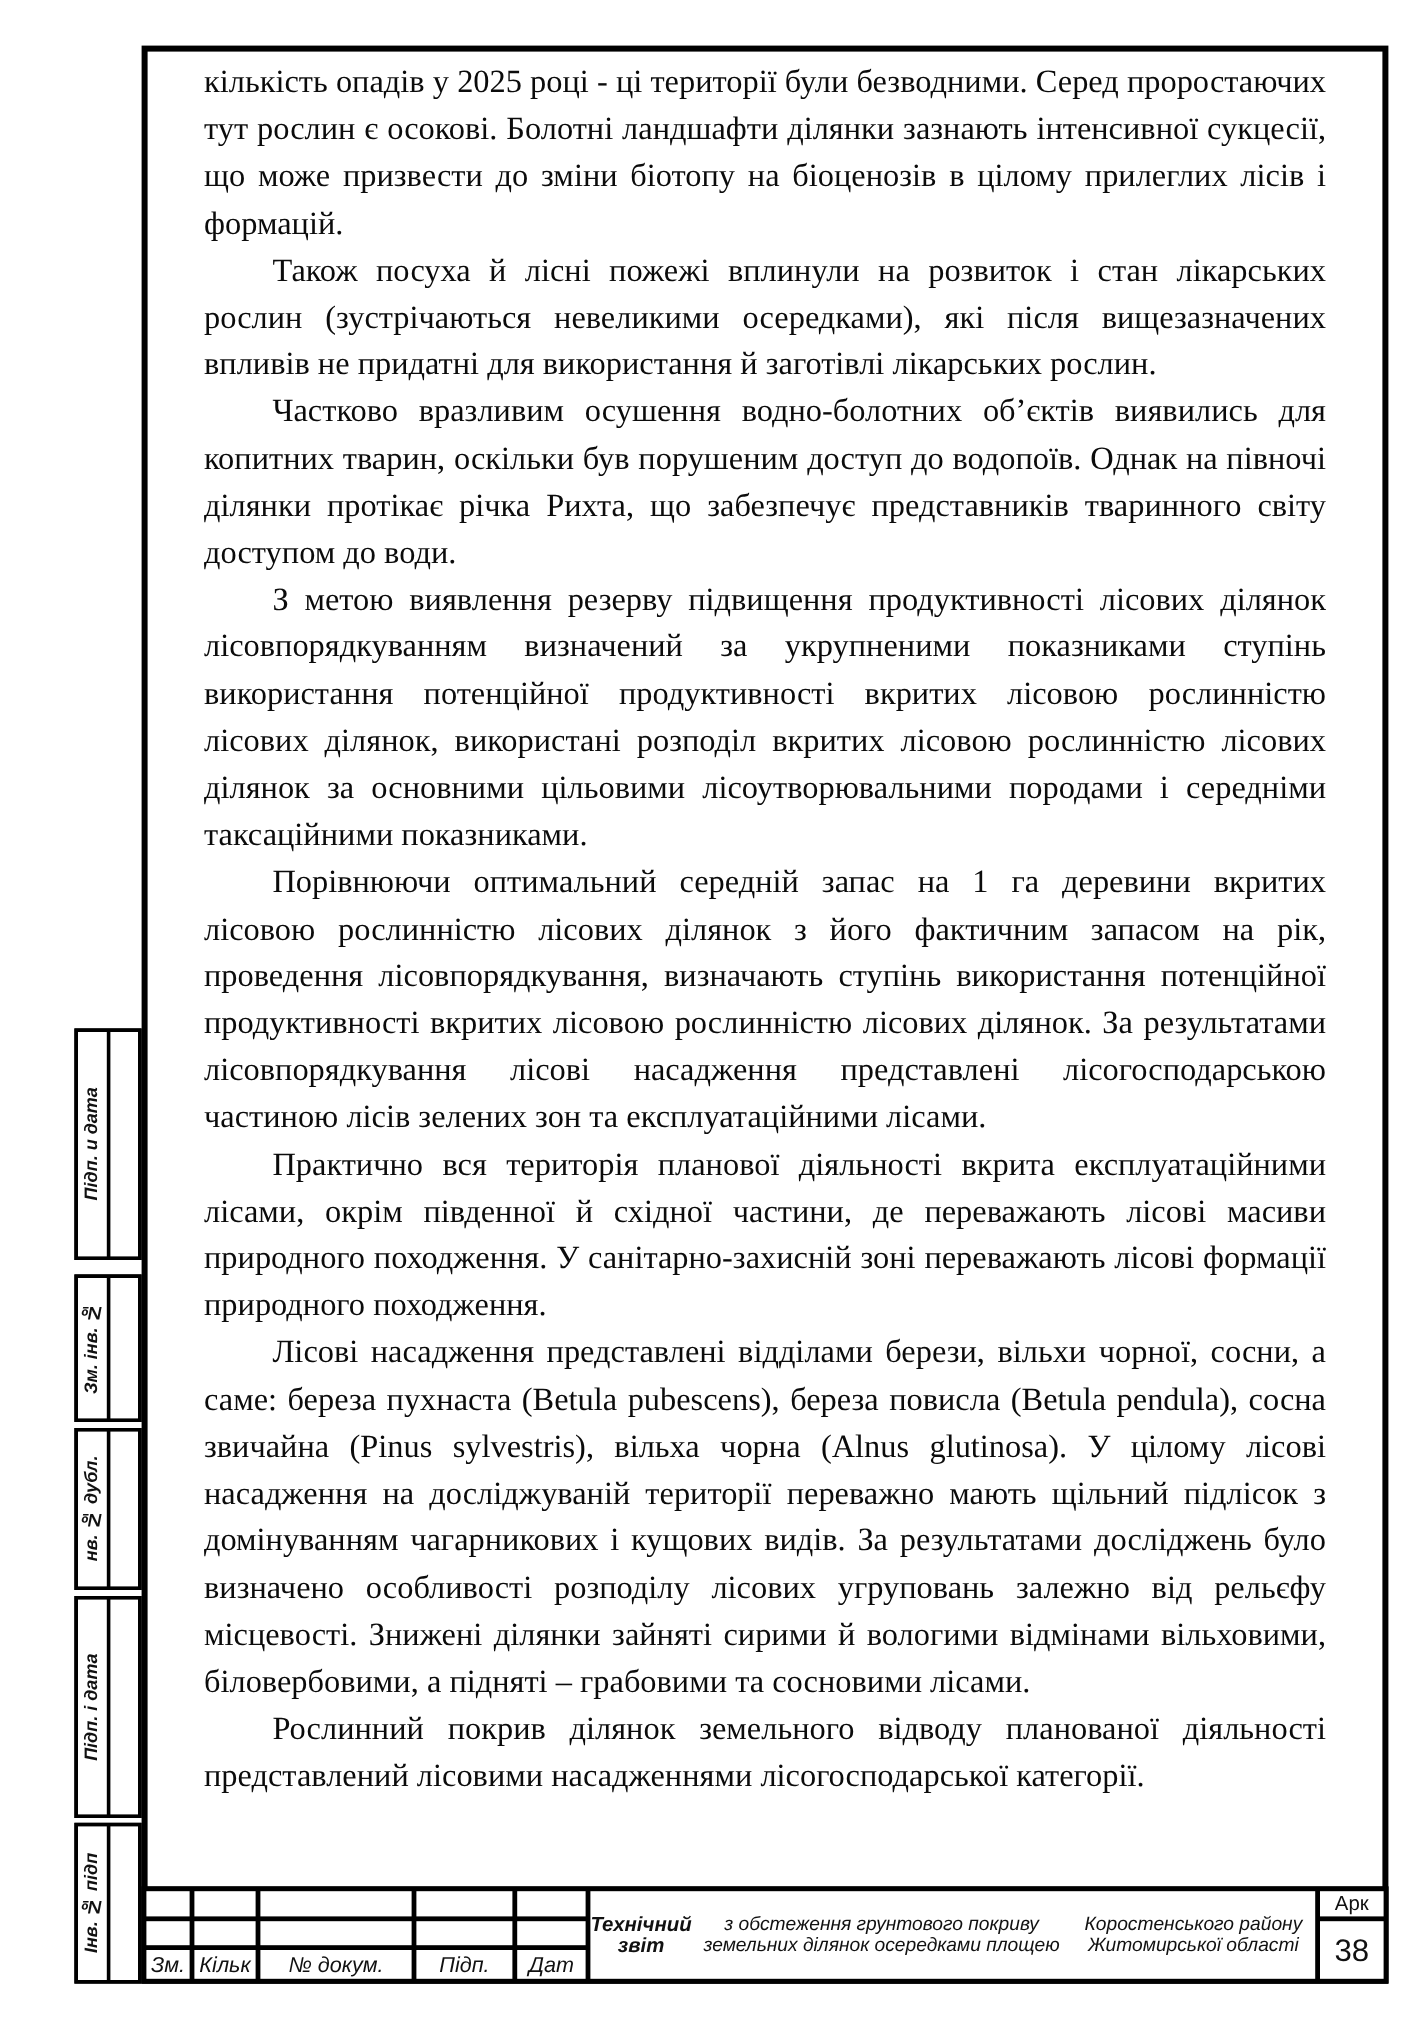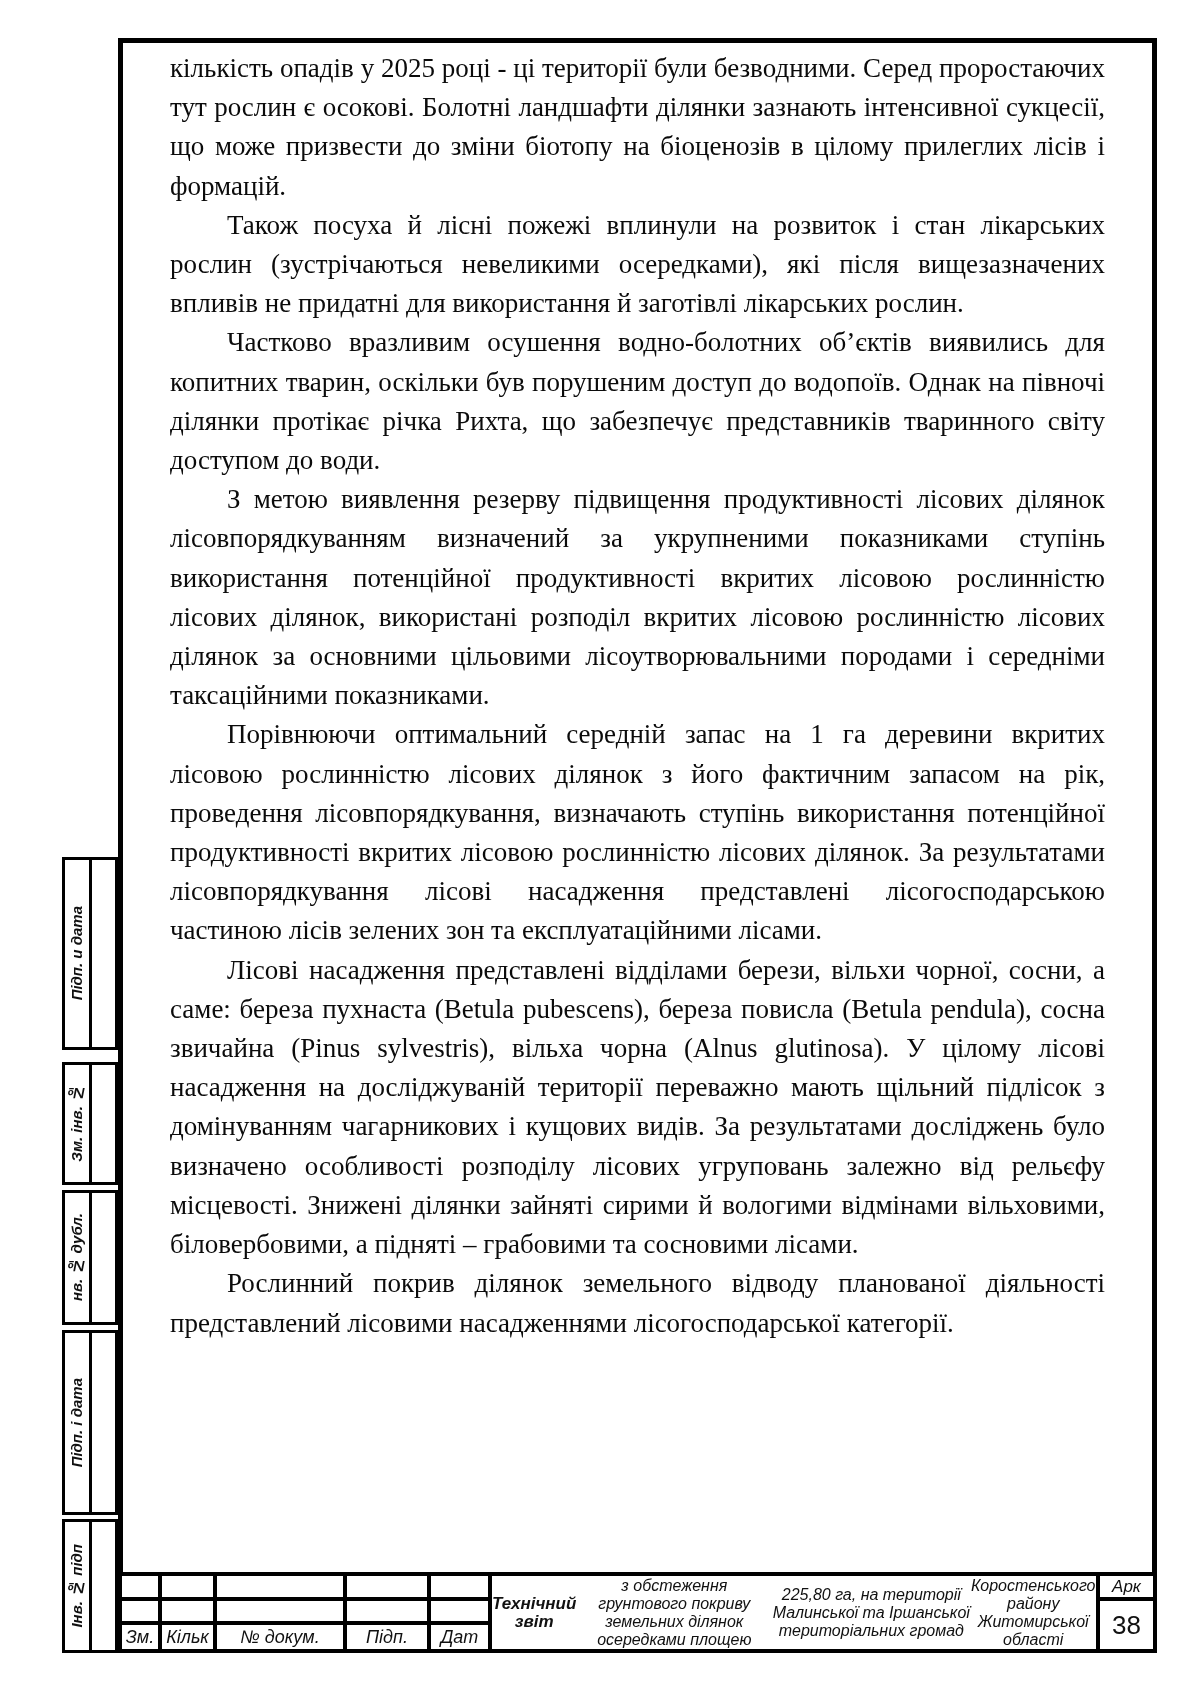--- a/index.html
+++ b/index.html
@@ -40,36 +40,37 @@
     grid-template-rows:21px 20px 1fr;
     gap:4px;
   }
   .tb .cell{background:#fff;display:flex;align-items:center;justify-content:center;overflow:hidden;}
   .tb .lblcell{font-style:italic;font-size:18px;color:#111;}
   .tb .titlecell{
     grid-column:6;grid-row:1/4;flex-direction:row;
     font-style:italic;font-size:16px;line-height:18px;color:#111;text-align:center;
   }
   .tb .titlecell .t1{font-weight:700;font-size:17px;}
-  .tb .arkcell{grid-column:7;grid-row:1;font-style:italic;font-size:17px;color:#111;}
+  .tb .arkcell{grid-column:7;grid-row:1;font-size:17px;color:#111;}
   .tb .numcell{grid-column:7;grid-row:2/4;font-size:26px;color:#111;}
 </style>
 </head>
 <body>
 
 <div>
 
   <div class="frame"></div>
 
   <div class="bodytext">
     <p class="noind">кількість опадів у 2025 році - ці території були безводними. Серед проростаючих тут рослин є осокові. Болотні ландшафти ділянки зазнають інтенсивної сукцесії, що може призвести до зміни біотопу на біоценозів в цілому прилеглих лісів і формацій.</p>
     <p>Також посуха й лісні пожежі вплинули на розвиток і стан лікарських рослин (зустрічаються невеликими осередками), які після вищезазначених впливів не придатні для використання й заготівлі лікарських рослин.</p>
     <p>Частково вразливим осушення водно-болотних об’єктів виявились для копитних тварин, оскільки був порушеним доступ до водопоїв. Однак на півночі ділянки протікає річка Рихта, що забезпечує представників тваринного світу доступом до води.</p>
     <p>З метою виявлення резерву підвищення продуктивності лісових ділянок лісовпорядкуванням визначений за укрупненими показниками ступінь використання потенційної продуктивності вкритих лісовою рослинністю лісових ділянок, використані розподіл вкритих лісовою рослинністю лісових ділянок за основними цільовими лісоутворювальними породами і середніми таксаційними показниками.</p>
     <p>Порівнюючи оптимальний середній запас на 1 га деревини вкритих лісовою рослинністю лісових ділянок з його фактичним запасом на рік, проведення лісовпорядкування, визначають ступінь використання потенційної продуктивності вкритих лісовою рослинністю лісових ділянок. За результатами лісовпорядкування лісові насадження представлені лісогосподарською частиною лісів зелених зон та експлуатаційними лісами.</p>
+    <p>Практично вся територія планової діяльності вкрита експлуатаційними лісами, окрім південної й східної частини, де переважають лісові масиви природного походження. У санітарно-захисній зоні переважають лісові формації природного походження.</p>
     <p>Лісові насадження представлені відділами берези, вільхи чорної, сосни, а саме: береза пухнаста (Betula pubescens), береза повисла (Betula pendula), сосна звичайна (Pinus sylvestris), вільха чорна (Alnus glutinosa). У цілому лісові насадження на досліджуваній території переважно мають щільний підлісок з домінуванням чагарникових і кущових видів. За результатами досліджень було визначено особливості розподілу лісових угруповань залежно від рельєфу місцевості. Знижені ділянки зайняті сирими й вологими відмінами вільховими, біловербовими, а підняті – грабовими та сосновими лісами.</p>
     <p>Рослинний покрив ділянок земельного відводу планованої діяльності представлений лісовими насадженнями лісогосподарської категорії.</p>
   </div>
 
   <div class="sb" style="top:857px;height:193px;">
     <div class="lab">
         <span class="vtext">Підп. и дата</span>
       </div>
     <div class="emp"></div>
   </div>
@@ -95,21 +96,20 @@
     <div class="lab">
         <span class="vtext">Інв. № підп</span>
       </div>
     <div class="emp"></div>
   </div>
 
   <div class="tb">
     <div class="cell titlecell">
       <div class="t1">Технічний звіт</div>
       <div>з обстеження грунтового покриву земельних ділянок осередками площею</div>
-      <div>225,80 га, на території Малинської та Іршанської територіальних громад</div>
       <div>Коростенського району Житомирської області</div>
     </div>
     <div class="cell arkcell">Арк</div>
     <div class="cell numcell">38</div>
 
     <div class="cell"></div>
     <div class="cell"></div>
     <div class="cell"></div>
     <div class="cell"></div>
     <div class="cell"></div>

